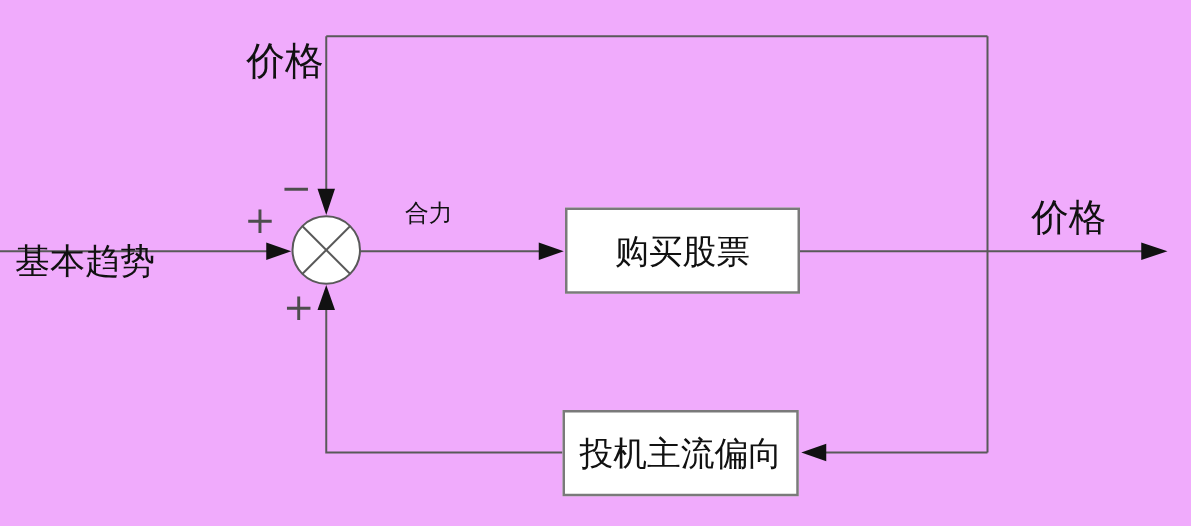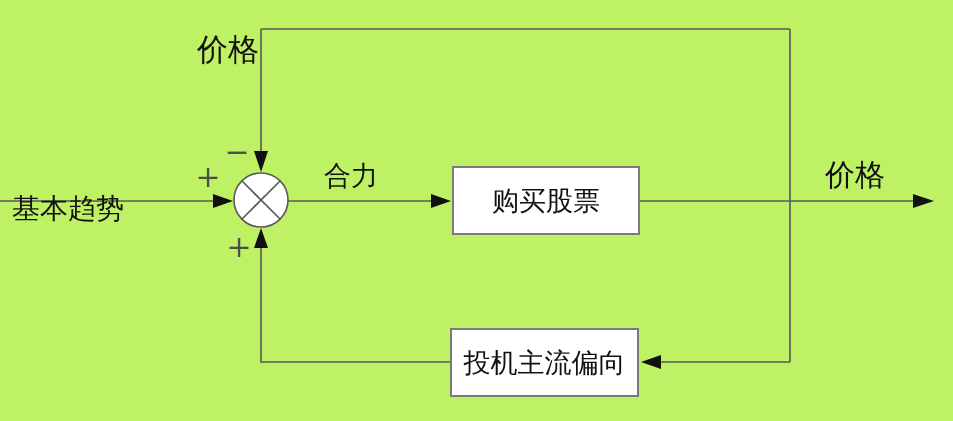--- a/index.html
+++ b/index.html
@@ -4,42 +4,42 @@
 <style>
   html, body {
     margin: 0;
     padding: 0;
     background: #ffffff;
   }
   .canvas {
     position: relative;
     width: 953px;
     height: 421px;
-    background: #bef264;
+    background: #f0abfc;
     font-family: "DejaVu Serif", "Liberation Serif", serif;
     color: #111111;
     overflow: hidden;
   }
   .canvas svg {
     position: absolute;
     left: 0;
     top: 0;
     width: 953px;
     height: 421px;
   }
   .lbl {
     position: absolute;
     white-space: nowrap;
     line-height: 1;
     color: #111111;
     user-select: none;
   }
   .lbl-price-top   { left: 197px; top: 34px;  font-size: 31px; }
   .lbl-input       { left: 12px;  top: 159px; font-size: 28px; letter-spacing: 0px; margin-top: 36px; }
-  .lbl-netforce    { left: 324px; top: 162px; font-size: 27px; }
+  .lbl-netforce    { left: 324px; top: 162px; font-size: 19px; }
   .lbl-price-right { left: 825px; top: 160px; font-size: 30px; }
   .sign {
     position: absolute;
     line-height: 1;
     font-size: 30px;
     font-weight: 400;
     color: #4d4d4d;
     transform: translate(-50%, -50%);
     user-select: none;
   }

